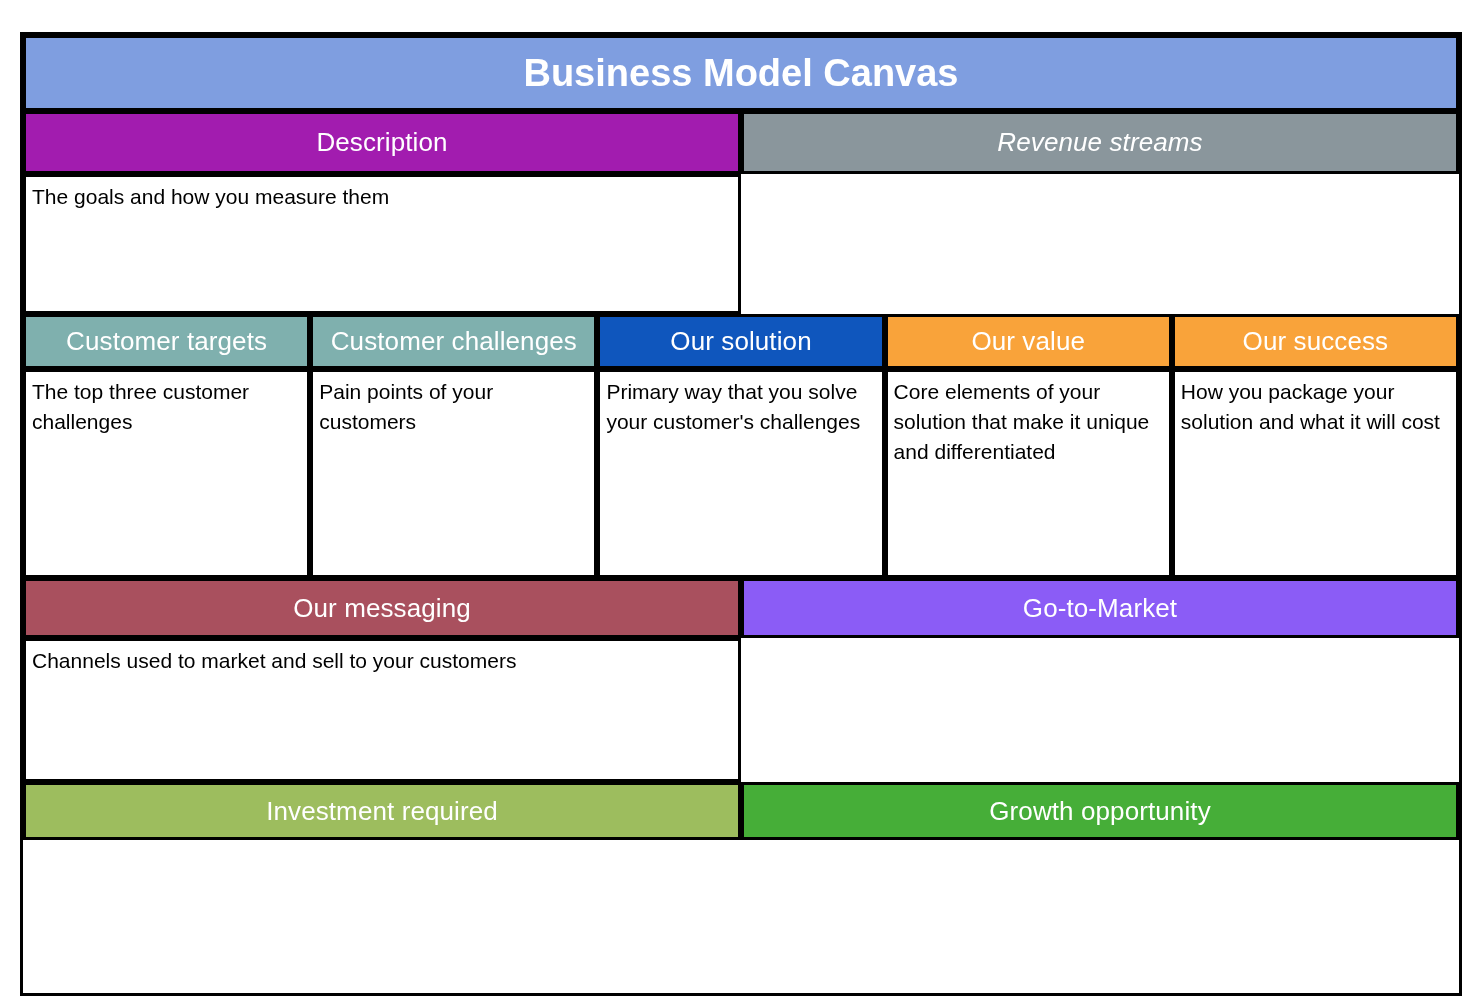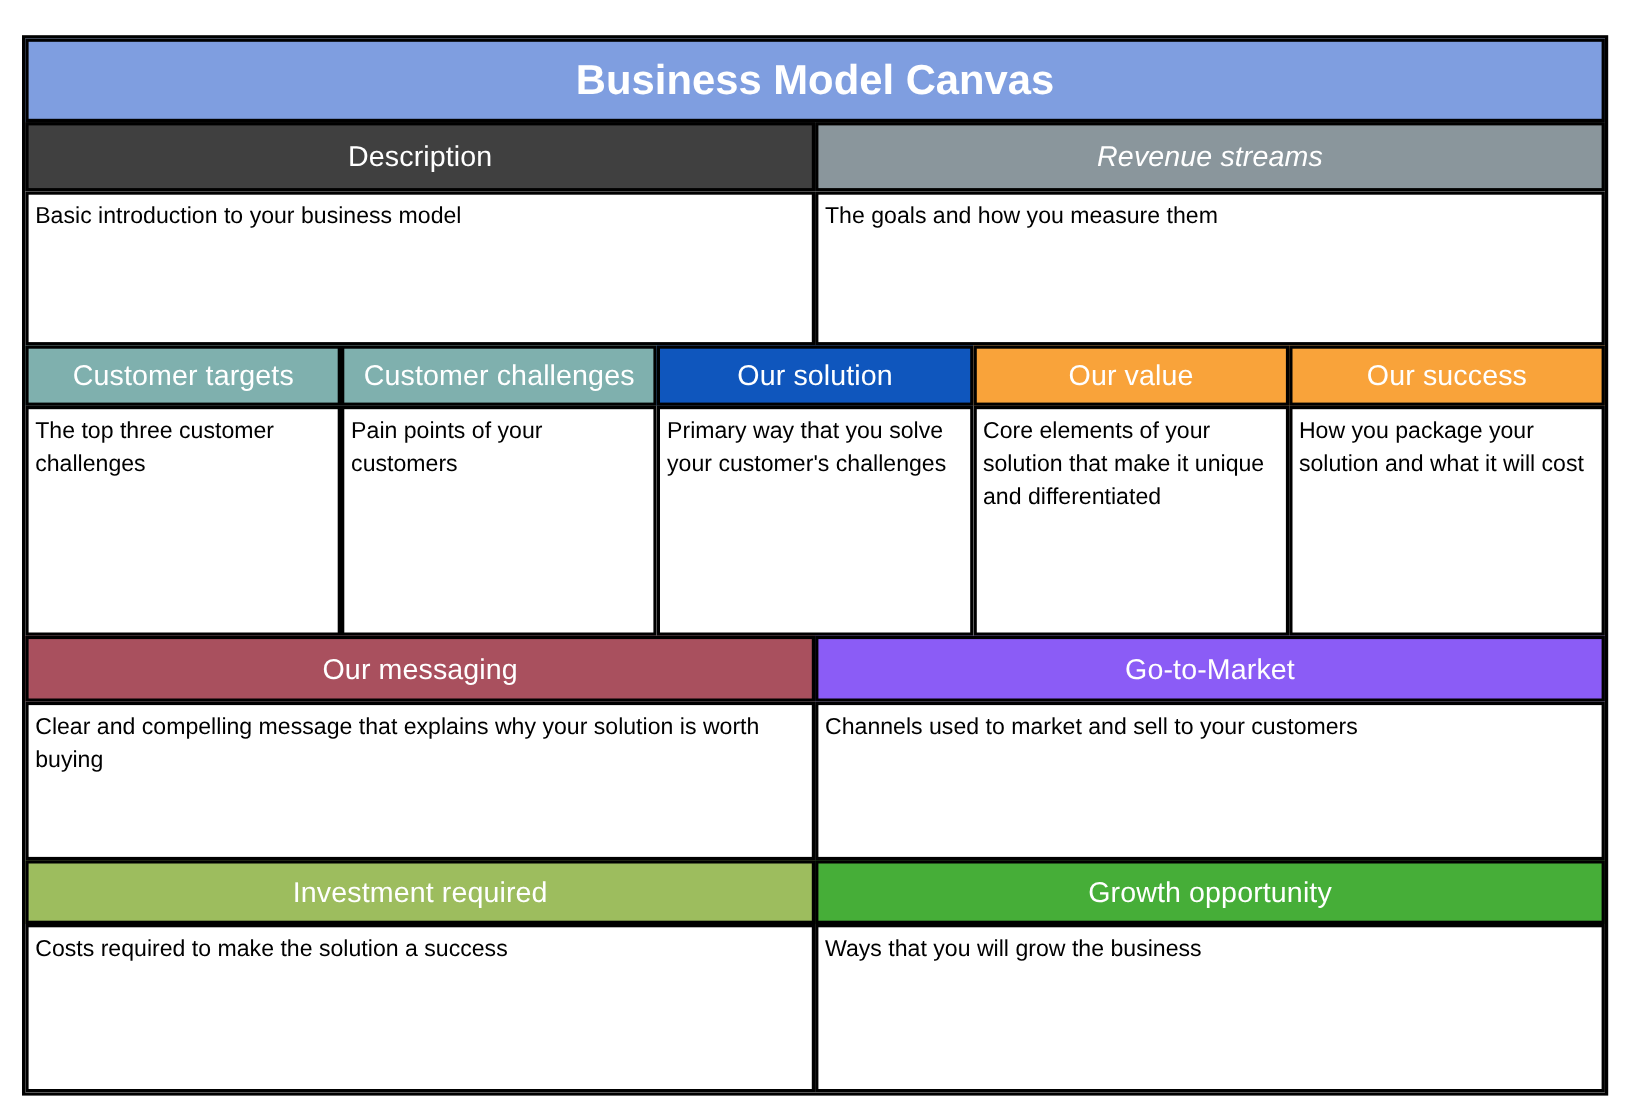--- a/index.html
+++ b/index.html
@@ -96,26 +96,25 @@
 </head>
 <body>
 
 <div class="canvas">
 
   <div class="band row-title">
     <div class="title-bar" style="background:#7f9ee0;">Business Model Canvas</div>
   </div>
 
   <div class="band row-h-2col">
-    <div class="hdr w-half" style="background:#404040;">Description</div>
+    <div class="hdr w-half" style="background:#a21caf;">Description</div>
     <div class="hdr w-half" style="background:#8a969c;font-style:italic;">Revenue streams</div>
   </div>
 
   <div class="band row-b-desc">
-    <div class="cell w-half">Basic introduction to your business model</div>
     <div class="cell w-half">The goals and how you measure them</div>
   </div>
 
   <div class="band row-h-5col">
     <div class="hdr w-fifth" style="background:#7fb0ae;">Customer targets</div>
     <div class="hdr w-fifth" style="background:#7fb0ae;">Customer challenges</div>
     <div class="hdr w-fifth" style="background:#0f56bd;">Our solution</div>
     <div class="hdr w-fifth" style="background:#f9a33a;text-align:center;">Our value</div>
     <div class="hdr w-fifth" style="background:#f9a33a;">Our success</div>
   </div>
@@ -127,27 +126,22 @@
     <div class="cell w-fifth">Core elements of your solution that make it unique and differentiated</div>
     <div class="cell w-fifth">How you package your solution and what it will cost</div>
   </div>
 
   <div class="band row-h-msg">
     <div class="hdr w-half" style="background:#a9505e;">Our messaging</div>
     <div class="hdr w-half" style="background:#8b5cf6;">Go-to-Market</div>
   </div>
 
   <div class="band row-b-msg">
-    <div class="cell w-half">Clear and compelling message that explains why your solution is worth buying</div>
     <div class="cell w-half">Channels used to market and sell to your customers</div>
   </div>
 
   <div class="band row-h-inv">
     <div class="hdr w-half" style="background:#9dbd5e;">Investment required</div>
     <div class="hdr w-half" style="background:#46ae38;">Growth opportunity</div>
   </div>
 
-  <div class="band row-b-inv">
-    <div class="cell w-half">Costs required to make the solution a success</div>
-    <div class="cell w-half">Ways that you will grow the business</div>
-  </div>
 
 </div>
 
 </body></html>

